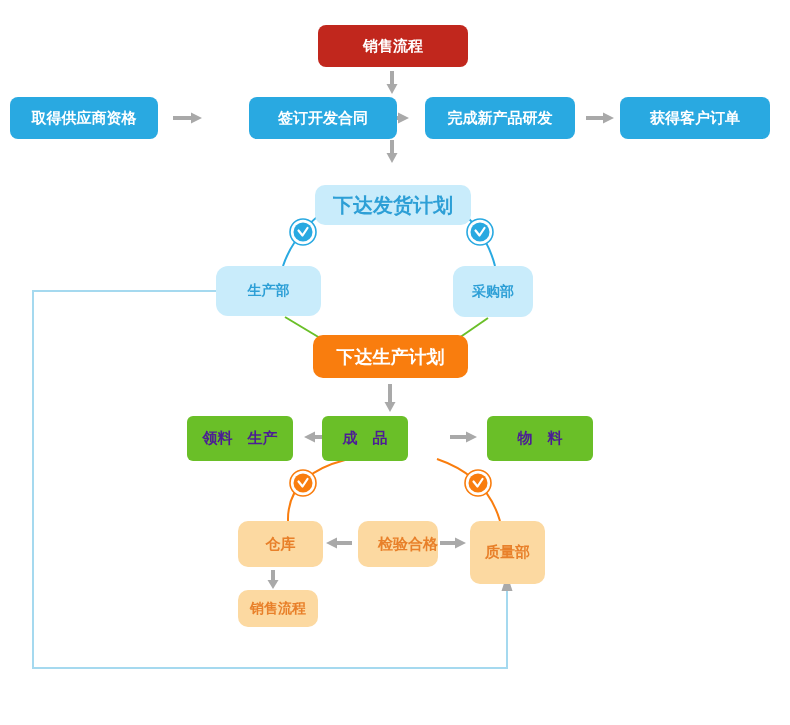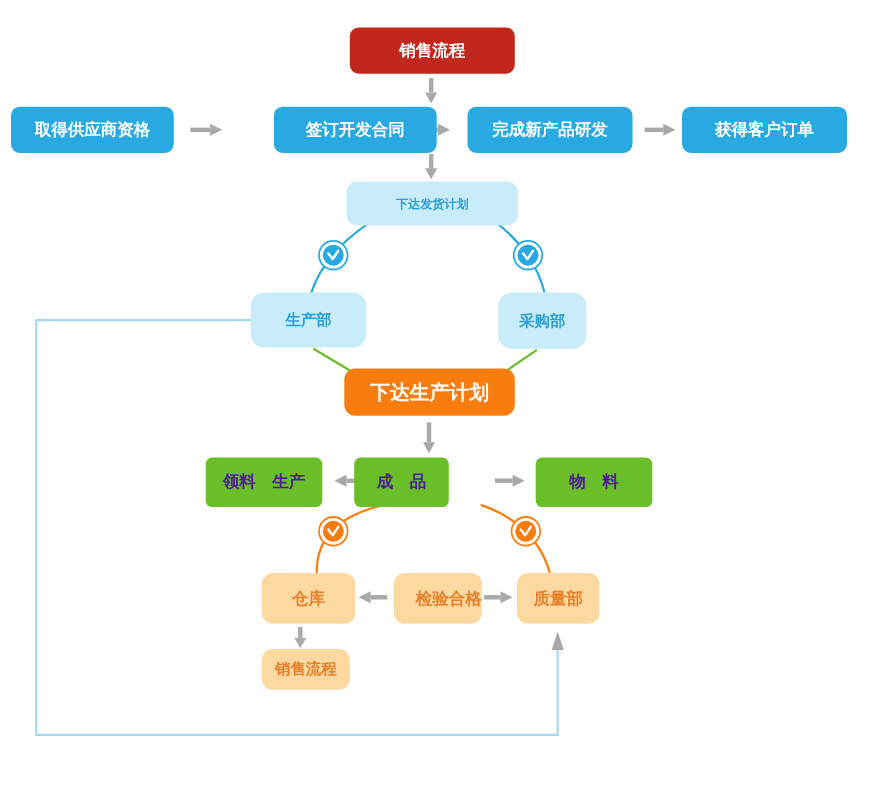--- a/index.html
+++ b/index.html
@@ -7,21 +7,21 @@
     position:relative;width:790px;height:725px;background:#fff;overflow:hidden;
     font-family:"Liberation Sans","DejaVu Sans",sans-serif;
   }
   svg.edges{position:absolute;left:0;top:0;z-index:1;}
   .node{
     position:absolute;z-index:2;display:flex;align-items:center;justify-content:center;
     font-weight:bold;text-align:center;white-space:pre;box-sizing:border-box;
   }
   .n-red   {background:var(--red);color:#fff;border-radius:8px;font-size:15px;}
   .n-blue  {background:var(--blue);color:#fff;border-radius:8px;font-size:15px;}
-  .n-lblue {background:var(--light-blue-fill);color:var(--light-blue-text);border-radius:10px;font-size:11px;}
+  .n-lblue {background:var(--light-blue-fill);color:var(--light-blue-text);border-radius:10px;font-size:20px;margin-top:20px;}
   .n-dept  {background:var(--light-blue-fill);color:var(--light-blue-text);border-radius:12px;font-size:14px;}
   .n-orange{background:var(--orange);color:#fff;border-radius:10px;font-size:18px;}
   .n-green {background:var(--green);color:#4c1d95;border-radius:6px;font-size:15px;}
   .n-tan   {background:var(--tan-fill);color:var(--tan-text);border-radius:10px;font-size:15px;}
 
   .shaft-gray{stroke:var(--gray-arrow);stroke-width:4;fill:none;}
   .head-gray{fill:var(--gray-arrow);stroke:none;}
   .edge-blue{stroke:var(--blue);stroke-width:2;fill:none;}
   .edge-green{stroke:var(--green);stroke-width:2;fill:none;}
   .edge-orange{stroke:var(--orange);stroke-width:2;fill:none;}
@@ -129,28 +129,28 @@
 
   <div class="node n-red" style="left:318px;top:25px;width:150px;height:42px;">销售流程</div>
 
   <div class="node n-blue" style="left:10px;top:97px;width:148px;height:42px;">取得供应商资格</div>
   <div class="node n-blue" style="left:213px;top:97px;width:148px;height:42px;margin-left:36px;">签订开发合同</div>
   <div class="node n-blue" style="left:425px;top:97px;width:150px;height:42px;">完成新产品研发</div>
   <div class="node n-blue" style="left:620px;top:97px;width:150px;height:42px;text-align:center;">获得客户订单</div>
 
   <div class="node n-lblue" style="left:315px;top:165px;width:156px;height:40px;">下达发货计划</div>
 
-  <div class="node n-dept" style="left:228px;top:266px;width:105px;height:50px;">生产部</div>
+  <div class="node n-dept" style="left:216px;top:266px;width:105px;height:50px;">生产部</div>
   <div class="node n-dept" style="left:453px;top:266px;width:80px;height:51px;">采购部</div>
 
   <div class="node n-orange" style="left:313px;top:335px;width:155px;height:43px;">下达生产计划</div>
 
   <div class="node n-green" style="left:187px;top:416px;width:106px;height:45px;">领料　生产</div>
   <div class="node n-green" style="left:322px;top:416px;width:86px;height:45px;">成　品</div>
   <div class="node n-green" style="left:487px;top:416px;width:106px;height:45px;">物　料</div>
 
   <div class="node n-tan" style="left:238px;top:521px;width:85px;height:46px;">仓库</div>
   <div class="node n-tan" style="left:358px;top:521px;width:80px;height:46px;padding-left:20px;">检验合格</div>
-  <div class="node n-tan" style="left:470px;top:521px;width:75px;height:46px;">质量部</div>
+  <div class="node n-tan" style="left:470px;top:521px;width:75px;height:63px;">质量部</div>
 
   <div class="node n-tan" style="left:238px;top:590px;width:80px;height:37px;font-size:14px;">销售流程</div>
 
 </div>
 
 </body></html>

